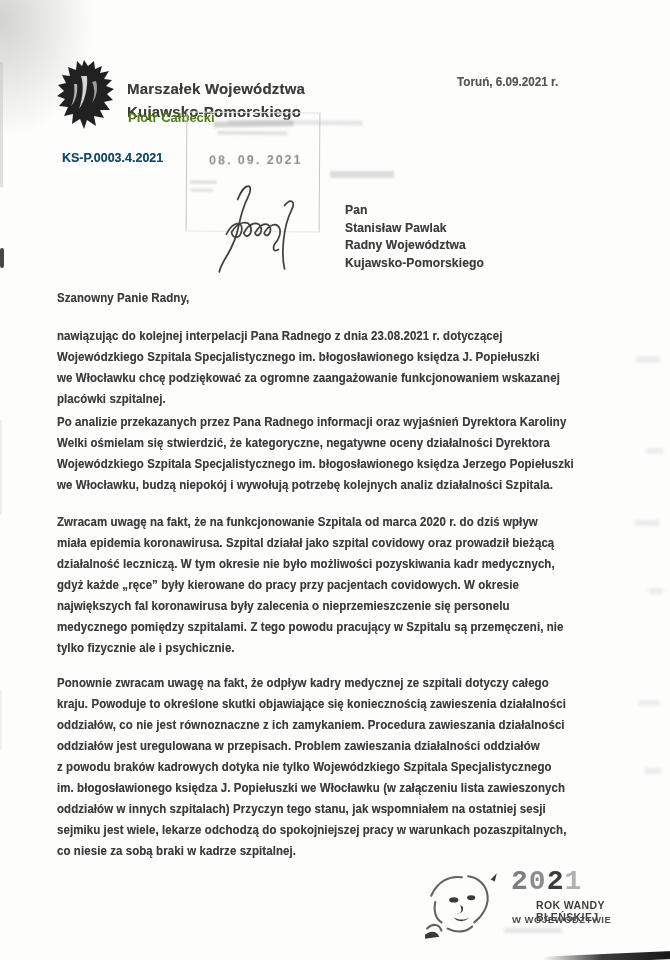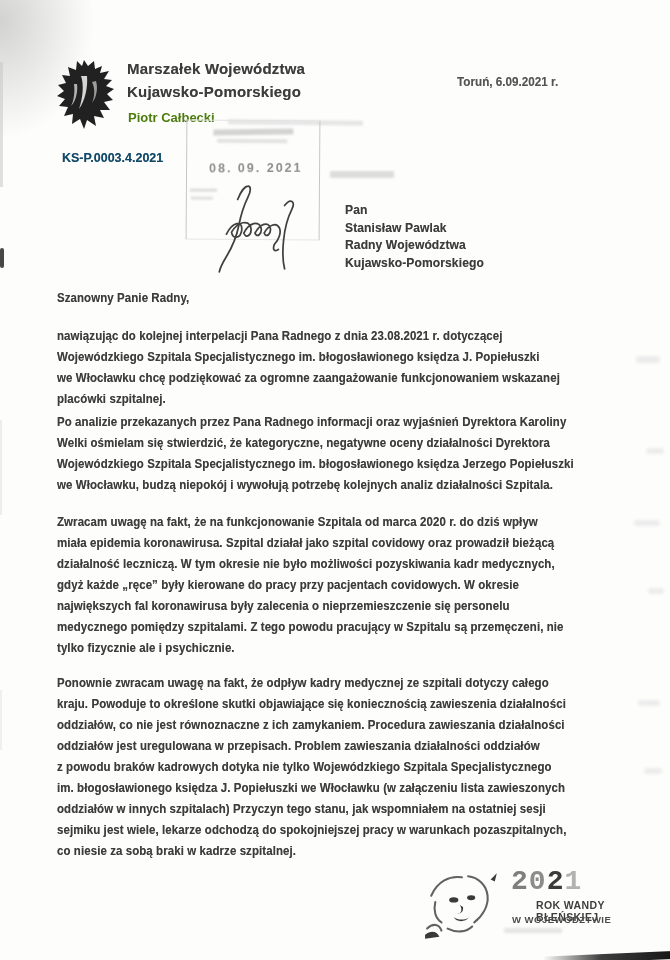--- a/index.html
+++ b/index.html
@@ -14,33 +14,33 @@
   .ink{
     color:#3c3c3c;
     font-weight:bold;
     text-shadow:0 0 0.6px rgba(55,55,55,.5);
   }
   .cond{transform:scaleX(.85);transform-origin:0 0;}
   .abs{position:absolute;}
   .pre{white-space:pre-line;}
 
   
-  .sender-title{left:127px;top:58px;font-size:15px;line-height:22.5px;letter-spacing:.2px;}
+  .sender-title{left:127px;top:78px;font-size:15px;line-height:22.5px;letter-spacing:.2px;}
   .sender-name{left:128px;top:110px;font-size:13px;color:#4d7c0f;font-weight:bold;text-shadow:none;filter:blur(.4px);}
   .sender-smear{left:228px;top:120px;width:135px;height:5px;background:#e6e6e6;filter:blur(1.2px);transform:rotate(.6deg);}
   .place-date{left:457px;top:74px;font-size:13px;color:#545454;font-weight:bold;text-shadow:0 0 .5px rgba(80,80,80,.4);transform:scaleX(.9);transform-origin:0 0;}
   .reference{left:62px;top:151px;font-size:12.5px;color:#0c4a6e;}
 
   
   .coa{left:54px;top:56px;width:64px;height:76px;}
   .coa svg{filter:blur(.6px);}
 
   
   .stamp{
-    left:186px;top:120px;width:132px;height:118px;
+    left:186px;top:112px;width:132px;height:118px;
     border-top:1px solid #e3e3e3;border-bottom:1px solid #e6e6e6;
     border-left:1px solid #c6c6c6;border-right:1px solid #c6c6c6;
     transform:rotate(.4deg);
   }
   .smudge{position:absolute;background:#aaaaaa;filter:blur(1.1px);}
   .st-l1{left:26px;top:8px;width:80px;height:6px;opacity:.5;transform:rotate(-1.2deg);}
   .st-l2{left:30px;top:18px;width:70px;height:4px;opacity:.32;}
   .st-s1{left:3px;top:68px;width:27px;height:3px;opacity:.4;}
   .st-s2{left:4px;top:76px;width:22px;height:3px;opacity:.35;}
   .stamp-date{

